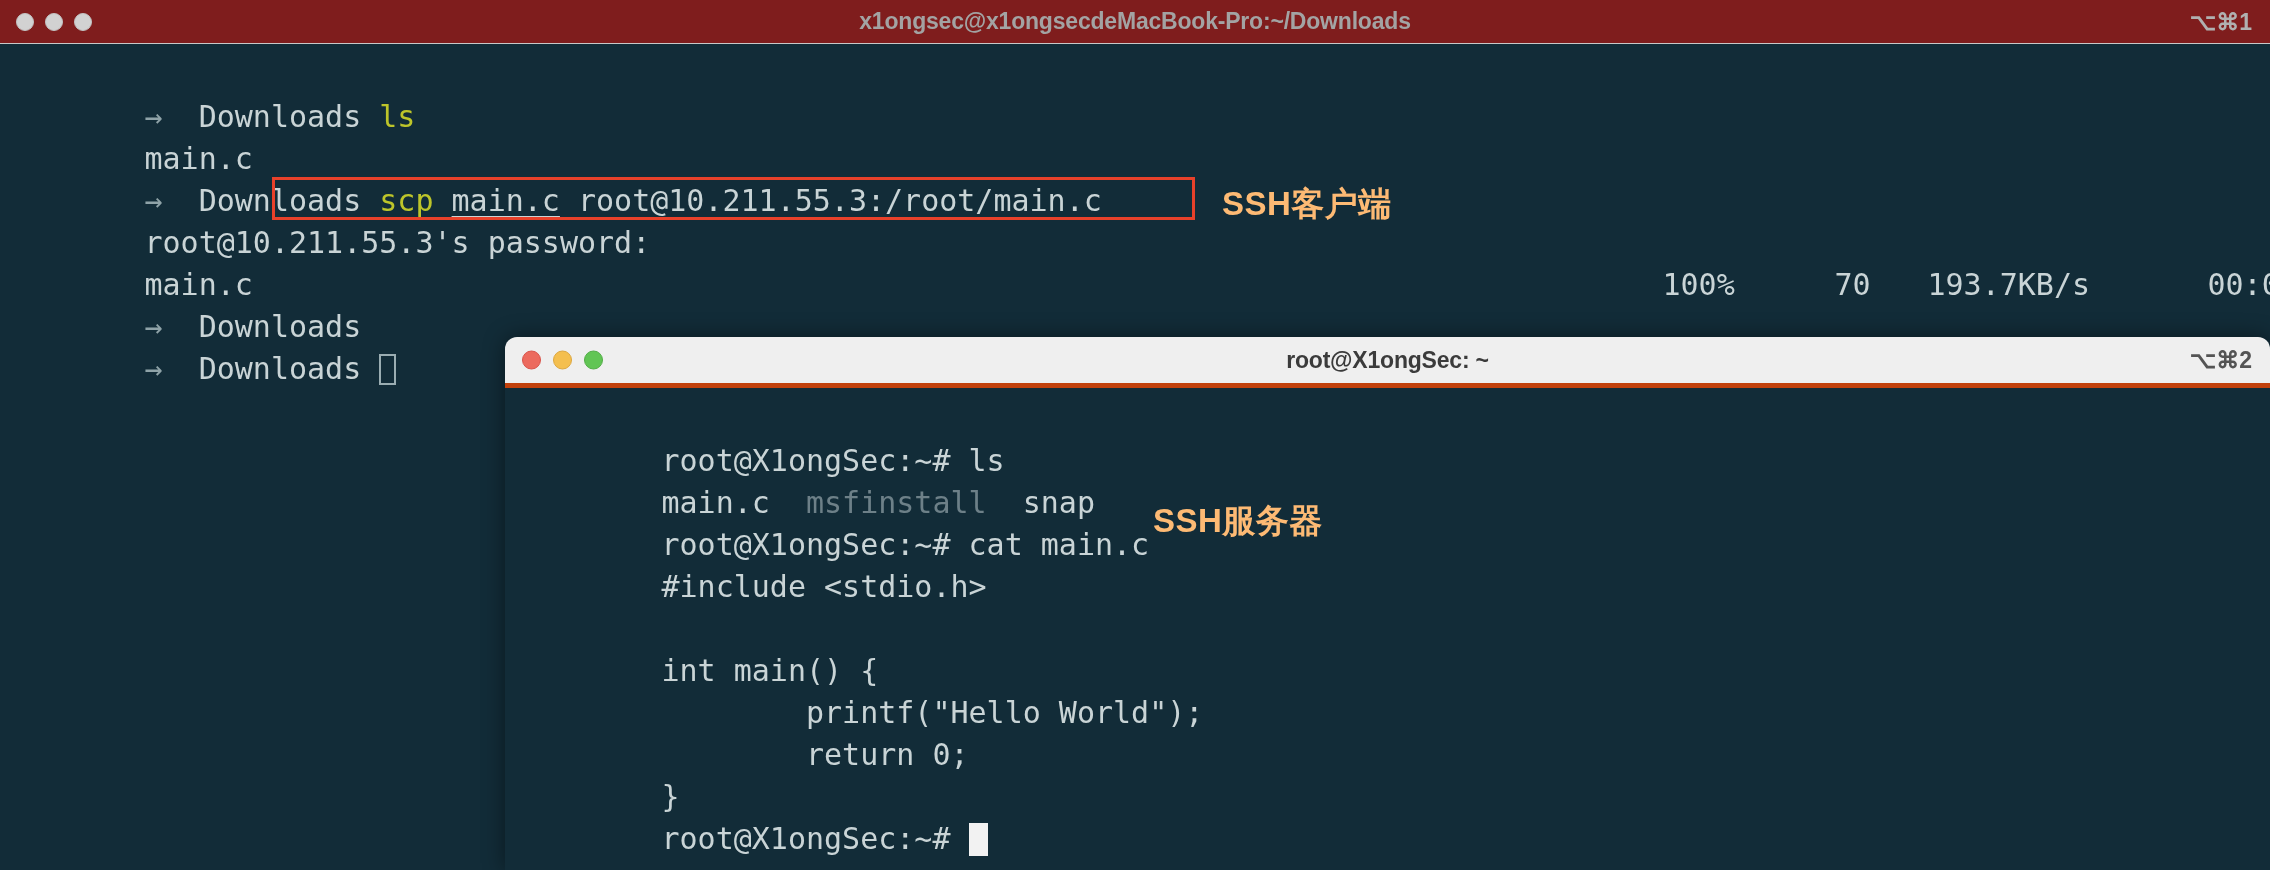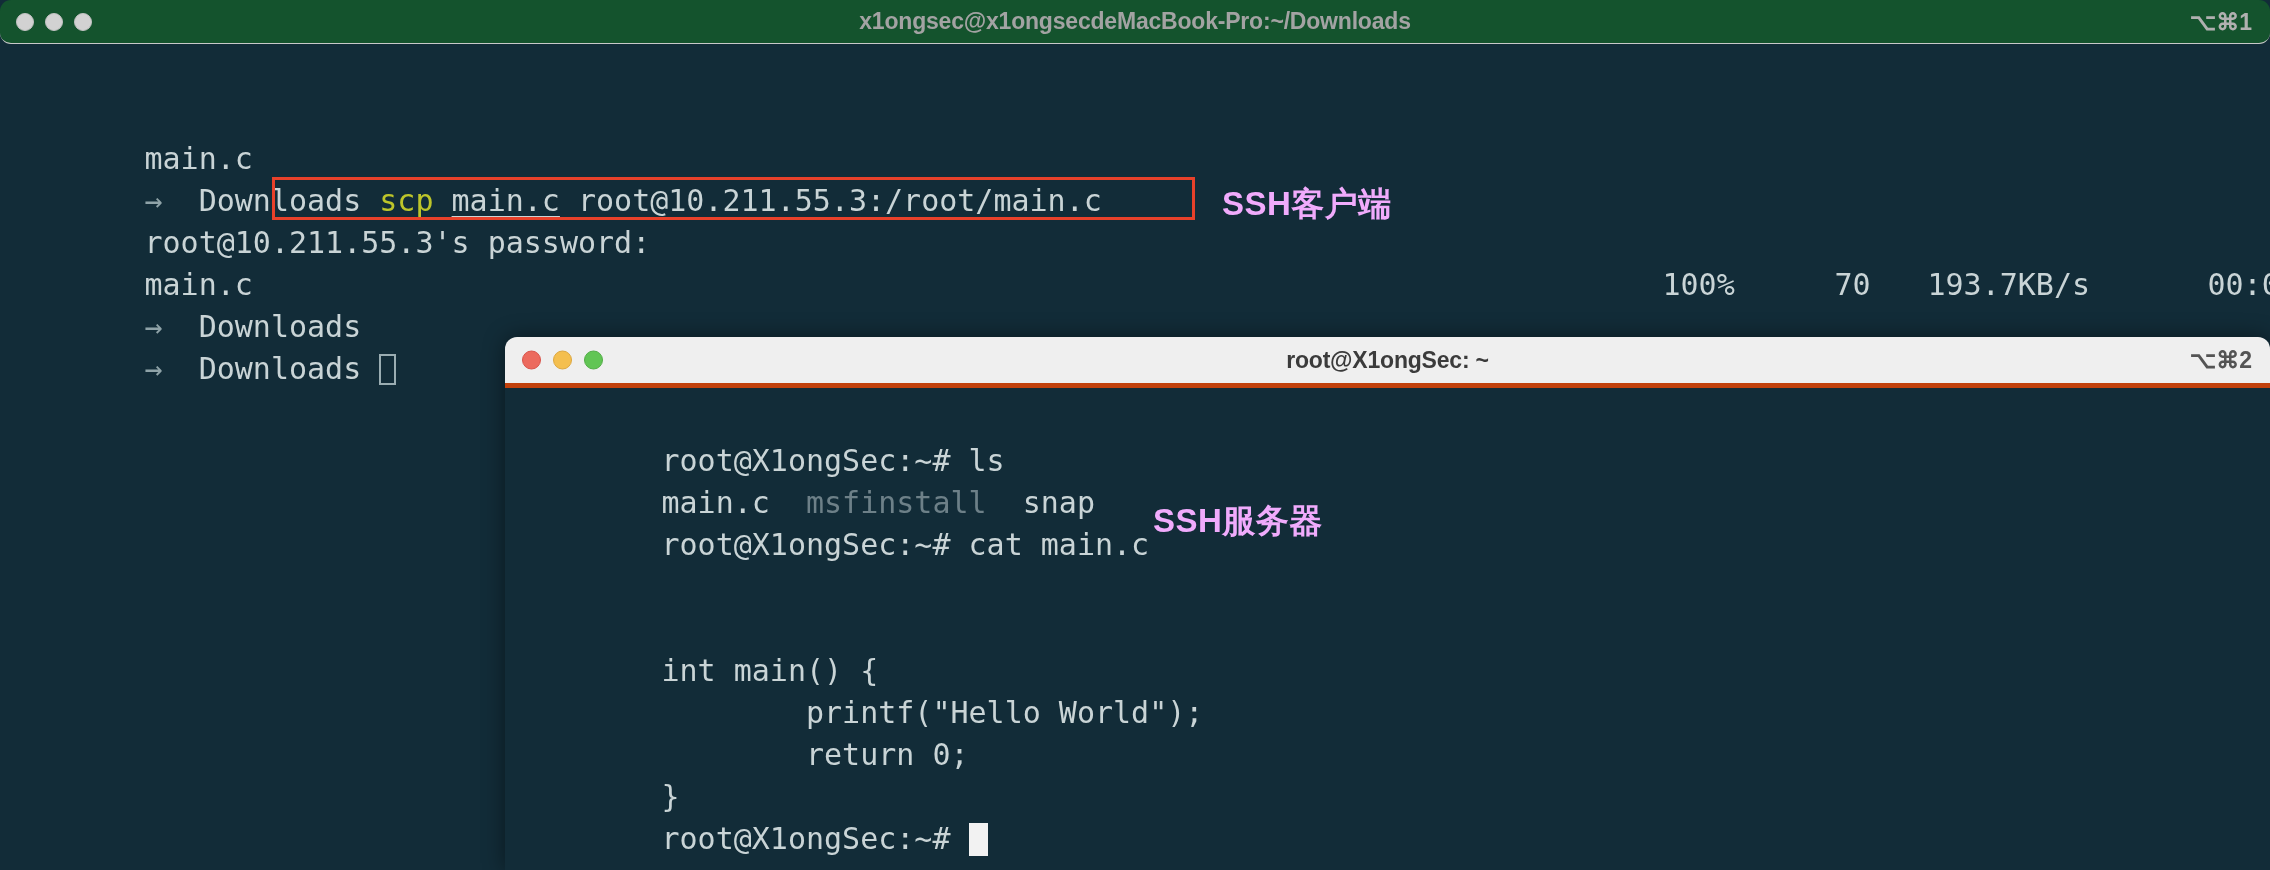--- a/index.html
+++ b/index.html
@@ -21,25 +21,24 @@
     position: absolute;
     left: 0; top: 0;
     width: 2270px;
     height: 870px;
     background: #122c38;
     overflow: hidden;
   }
   #win1 .titlebar {
     position: relative;
     height: 43px;
-    background: #14532d;
+    background: #7f1d1d;
     border-bottom: 1px solid #c9c9c9;
     display: flex;
     align-items: center;
-    border-radius: 11px;
   }
   #win1 .lights {
     position: absolute;
     left: 16px;
     top: 50%;
     transform: translateY(-50%);
     display: flex;
     gap: 11px;
   }
   #win1 .light {
@@ -172,21 +171,21 @@
 
   
   .redbox {
     position: absolute;
     border: 3px solid #e8412a;
     box-sizing: border-box;
     pointer-events: none;
   }
   .redlabel {
     position: absolute;
-    color: #f0abfc;
+    color: #fdba74;
     font-family: "Liberation Sans", sans-serif;
     font-size: 33px;
     font-weight: bold;
     white-space: nowrap;
     letter-spacing: 0.5px;
   }
   .underline-path {
     text-decoration: underline;
     text-underline-offset: 5px;
   }
@@ -203,20 +202,23 @@
         <span class="light"></span>
         <span class="light"></span>
         <span class="light"></span>
       </div>
       <div class="title">x1ongsec@x1ongsecdeMacBook-Pro:~/Downloads</div>
       <div class="shortcut">⌥⌘1</div>
     </div>
 
     <div class="term">
 
+      <div class="line" style="left:0px; top:10px;">
+        <span class="arrow">→</span><span>  </span><span class="white">Downloads</span><span> </span><span class="cmd-yellow">ls</span>
+      </div>
 
       <div class="line" style="left:0px; top:52px;">
         <span class="white">main.c</span>
       </div>
 
       <div class="line" style="left:0px; top:94px;">
         <span class="arrow">→</span><span>  </span><span class="white">Downloads</span><span> </span><span class="cmd-yellow">scp</span><span> </span><span class="white underline-path">main.c</span><span> </span><span class="white">root@10.211.55.3:/root/main.c</span>
       </div>
 
       <div class="line" style="left:0px; top:136px;">
@@ -271,20 +273,23 @@
       </div>
 
       <div class="line" style="left:12px; top:52px;">
         <span class="white">main.c</span><span>  </span><span class="dim">msfinstall</span><span>  </span><span class="white">snap</span>
       </div>
 
       <div class="line" style="left:12px; top:94px;">
         <span class="white">root@X1ongSec:~#</span><span> </span><span class="white">cat main.c</span>
       </div>
 
+      <div class="line" style="left:12px; top:136px;">
+        <span class="white">#include &lt;stdio.h&gt;</span>
+      </div>
 
       <div class="line" style="left:12px; top:178px;">
         <span class="white"></span>
       </div>
 
       <div class="line" style="left:12px; top:220px;">
         <span class="white">int main() {</span>
       </div>
 
       <div class="line" style="left:12px; top:262px;">

